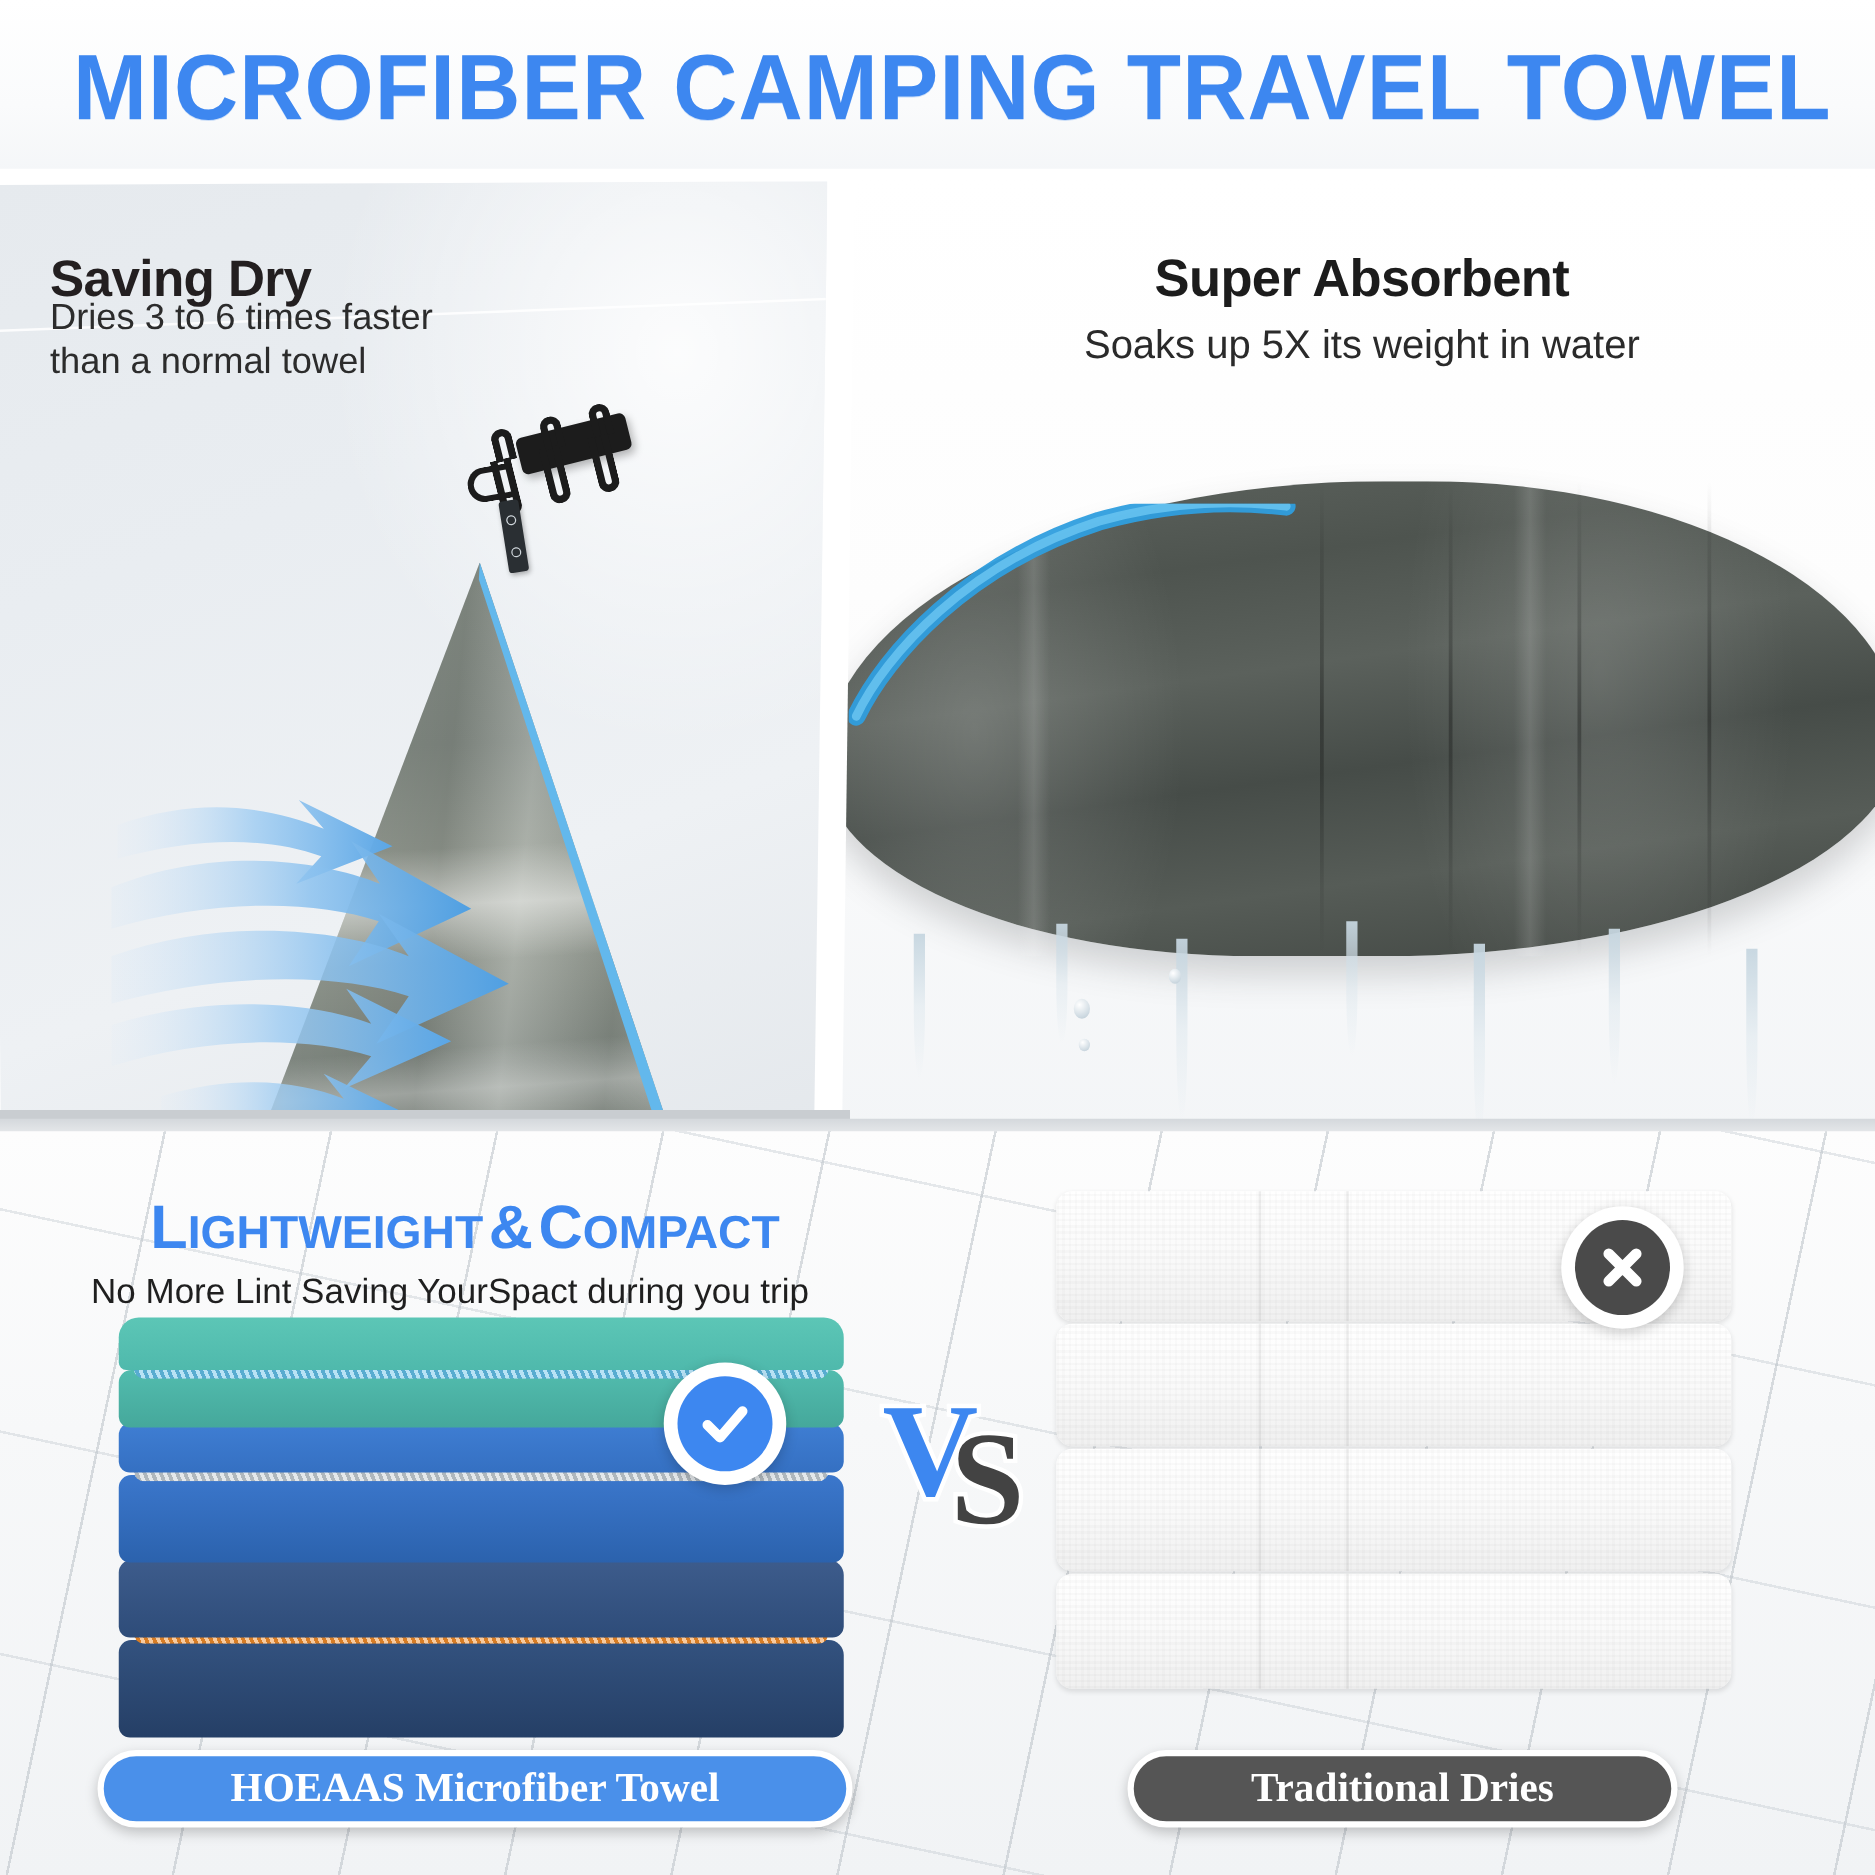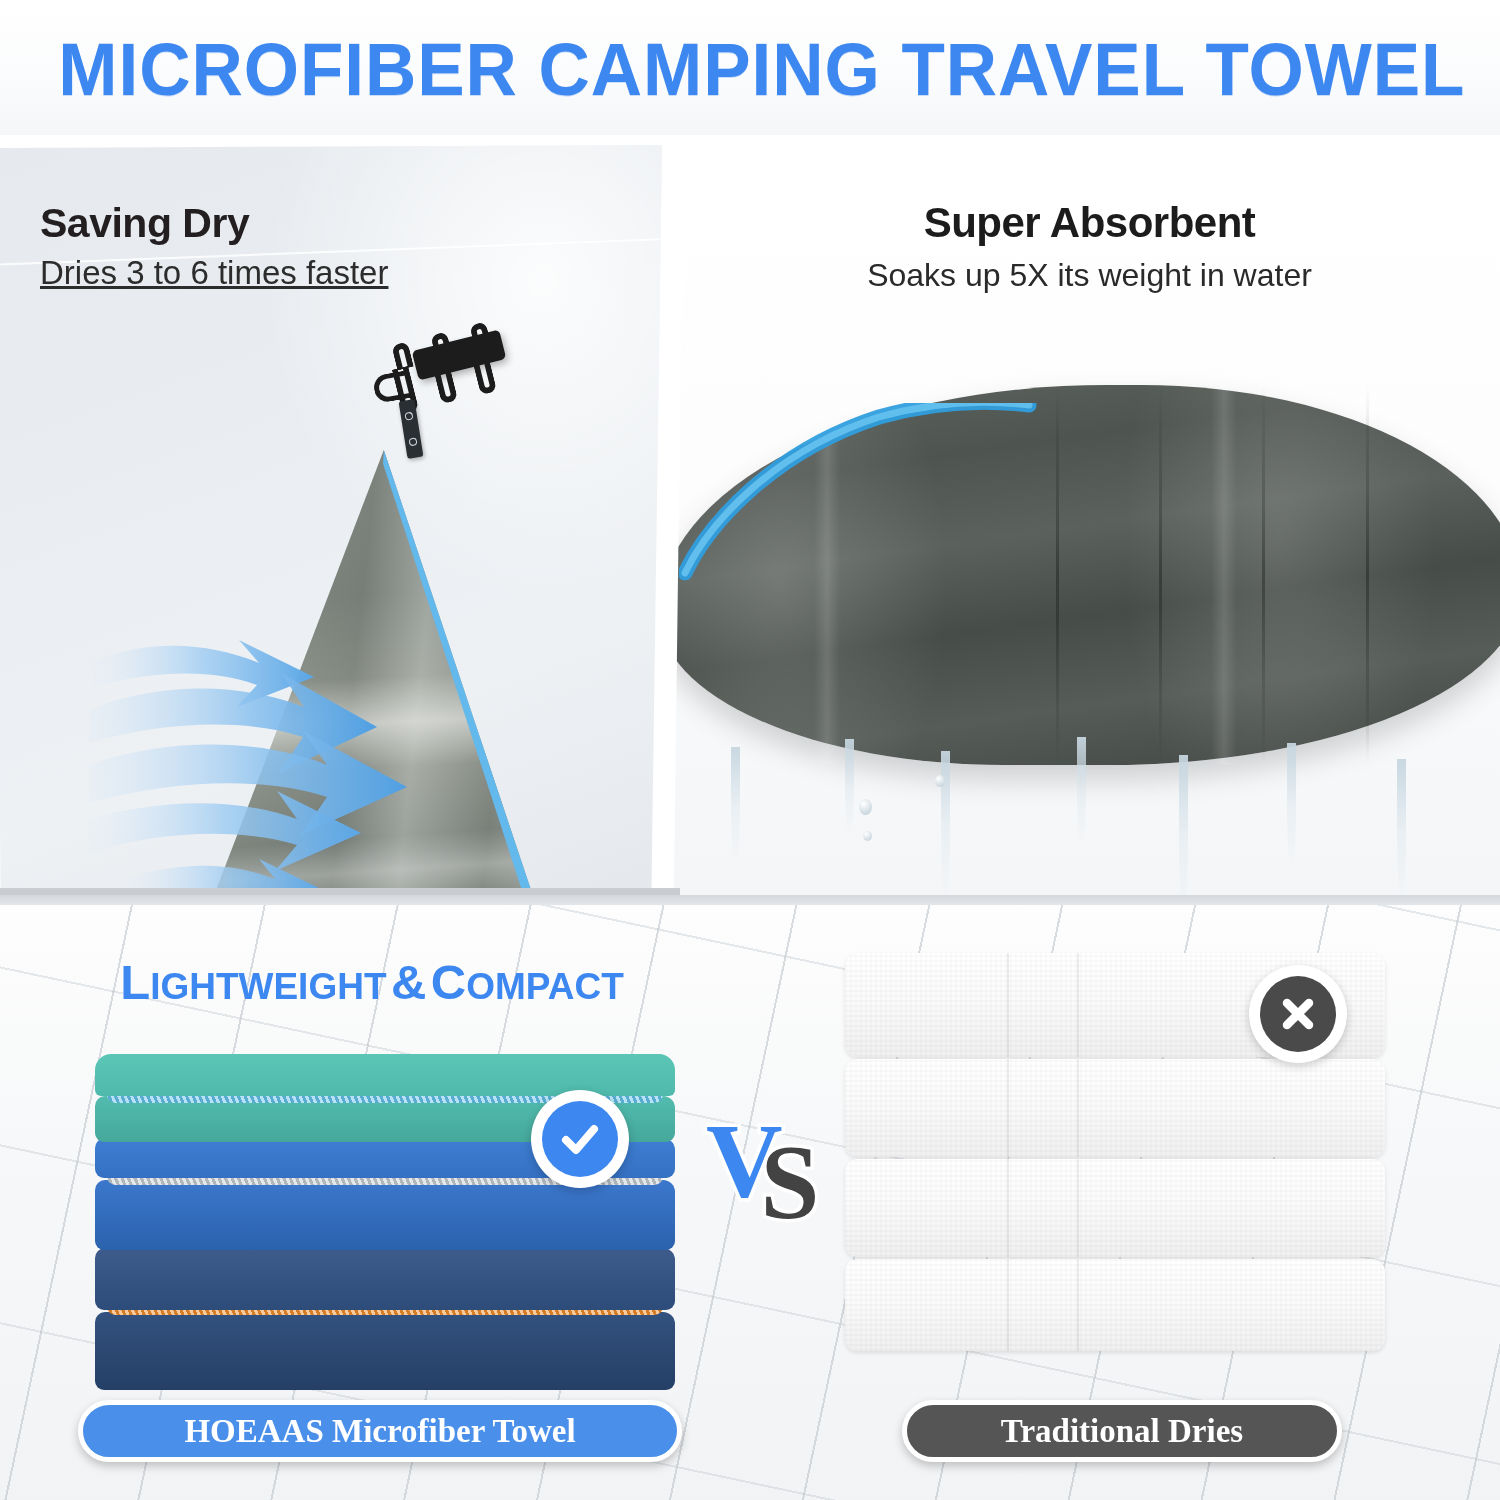--- a/index.html
+++ b/index.html
@@ -48,22 +48,22 @@
   }
   #panel-quickdry .wall-glow{
     position:absolute; right:-10%; top:-10%; width:70%; height:70%;
     background:radial-gradient(ellipse at 60% 40%, rgba(255,255,255,.85), rgba(255,255,255,0) 70%);
   }
   #qd-heading{
     position:absolute; left:46px; top:55px;
     font-size:41px; font-weight:bold; color:#231f20; letter-spacing:-0.5px;
   }
   #qd-sub{
-    position:absolute; left:46px; top:108px; width:350px;
-    font-size:33px; color:#2c2c2c; line-height:1.22;text-decoration:underline;
+    position:absolute; left:46px; top:92px; width:350px;
+    font-size:29px; color:#2c2c2c; line-height:1.22;
   }
 
   
   .hook-rail{
     position:absolute; left:420px; top:195px; width:90px; height:30px;
     background:#1c1c1c; border-radius:5px;
     transform:rotate(-14deg);
     box-shadow:2px 4px 7px rgba(0,0,0,.28);
   }
   .hook{
@@ -276,20 +276,21 @@
 
 <div id="top-section">
 
   <div id="panel-quickdry">
     <div class="wall-glow"></div>
     <div class="wall-line"></div>
 
     <div id="qd-heading">Saving Dry</div>
     <div id="qd-sub">
       <div>Dries 3 to 6 times faster</div>
+      <div>than a normal towel</div>
     </div>
 
     <div class="hook-rail"></div>
     <div class="hook up" id="hook-a2"></div>
     <div class="hook up" id="hook-b2"></div>
     <div class="hook up" id="hook-c2"></div>
     <div class="hook" id="hook-a"></div>
     <div class="hook" id="hook-b"></div>
     <div class="hook" id="hook-c"></div>
     <div class="hook-hang"></div>
@@ -359,20 +360,21 @@
 <div id="section-divider2"></div>
 <div id="section-divider"></div>
 
 <div id="bottom-section">
 
   <div id="lw-heading">
     <span class="cap">L</span><span class="sm">IGHTWEIGHT</span>
     <span class="cap">&amp;</span>
     <span class="cap">C</span><span class="sm">OMPACT</span>
   </div>
+  <div id="lw-sub">No More Lint Saving YourSpact during you trip</div>
 
   <div id="stack-micro">
     <div class="mlayer" style="top:252px; height:78px; background:linear-gradient(180deg,#33527f,#253f66);"></div>
     <div class="mtrim" style="top:238px; background-color:#ef8b2a;"></div>
     <div class="mlayer" style="top:188px; height:62px; background:linear-gradient(180deg,#3d5c8c,#2e4c79);"></div>
     <div class="mlayer" style="top:120px; height:70px; background:linear-gradient(180deg,#3b77cc,#2b62ad);"></div>
     <div class="mtrim" style="top:108px; background-color:#c3ccd2;"></div>
     <div class="mlayer" style="top:78px; height:40px; background:linear-gradient(180deg,#3f7ed3,#3570c2);"></div>
     <div class="mlayer" style="top:36px; height:46px; background:linear-gradient(180deg,#52bcae,#45a89b);"></div>
     <div class="mtrim" style="top:26px; background-color:#62bfe8;"></div>

